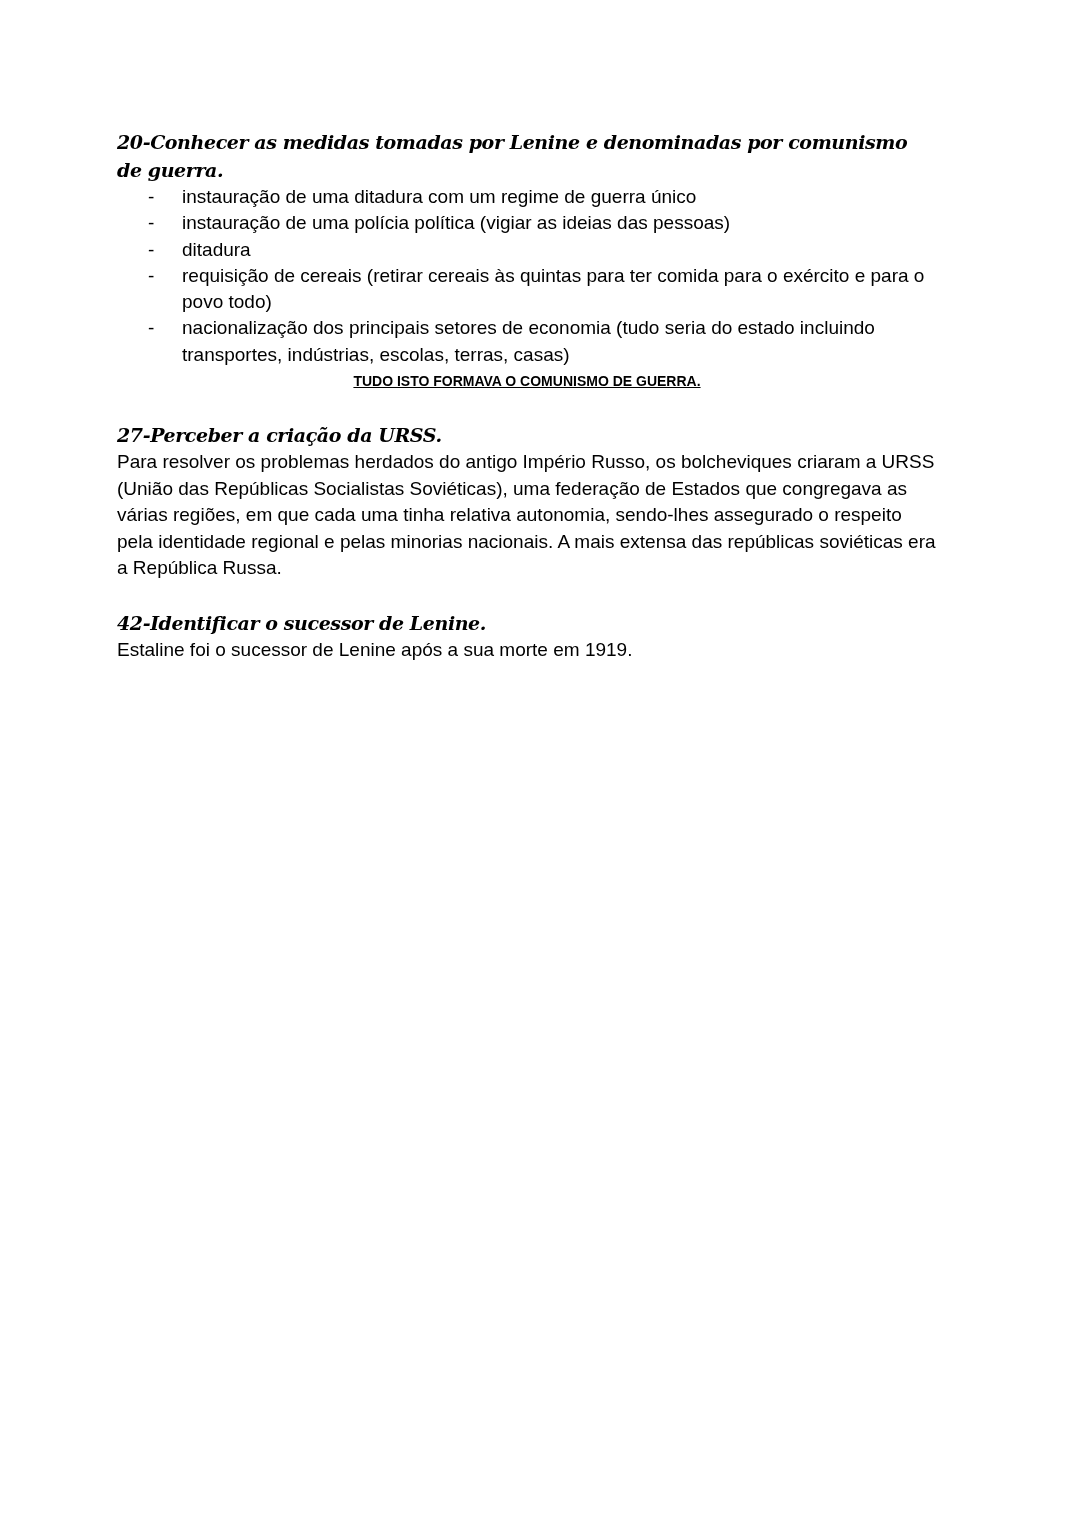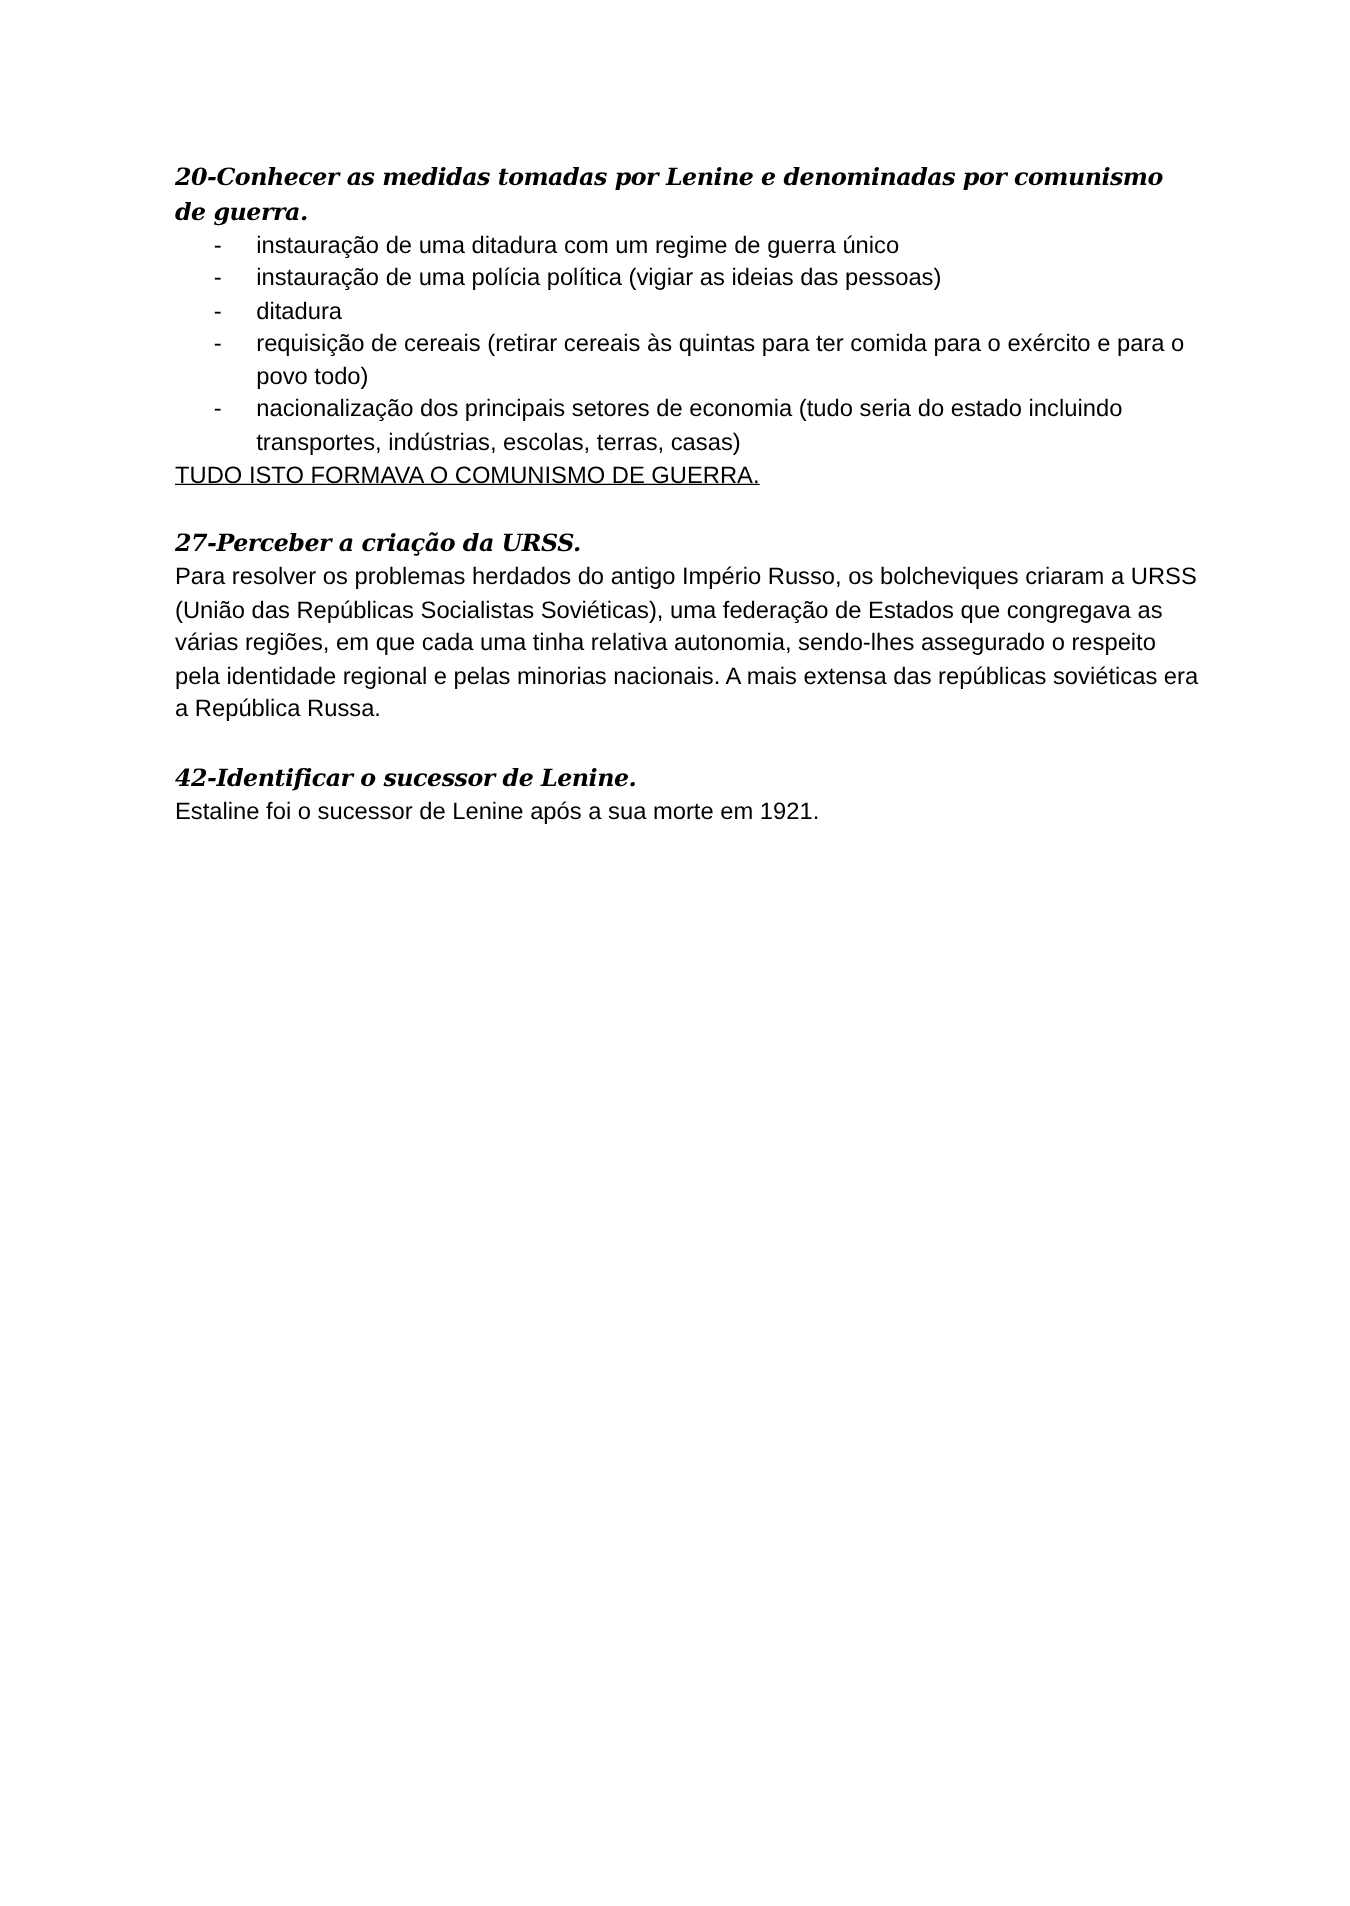--- a/index.html
+++ b/index.html
@@ -1,35 +1,35 @@
 <!DOCTYPE html>
 <html><head>
 <meta charset="utf-8">
 <style>
   html, body { margin: 0; padding: 0; background: #ffffff; }
   body { width: 1080px; height: 1525px; position: relative; overflow: hidden; color: #000; }
-  .page { position: absolute; left: 140px; top: 128px; width: 820px; }
+  .page { position: absolute; left: 117px; top: 128px; width: 820px; }
   .heading {
     font-family: "DejaVu Serif", serif;
     font-style: italic; font-weight: bold;
     font-size: 19px; line-height: 28px; margin: 0; letter-spacing: -0.4px;
   }
   .body-text {
     font-family: Liberation Sans, sans-serif;
     font-size: 19px; line-height: 26.5px; margin: 0;
   }
   ul.dash { list-style: none; margin: 0; padding: 0; }
   ul.dash li {
     position: relative; padding-left: 65px;
     font-family: "Liberation Sans", sans-serif; font-size: 19px; line-height: 26.3px;
   }
   ul.dash li .dash-mark { position: absolute; left: 31px; top: 0; }
   .summary {
-    font-family: "Liberation Sans", sans-serif; font-weight: normal;
-    font-size: 19px; line-height: 26px; text-decoration: underline; margin: 0;
+    font-family: "Liberation Sans", sans-serif; font-weight: bold;
+    font-size: 14px; line-height: 26px; text-decoration: underline; margin: 0; text-align: center;
   }
   .gap { height: 27px; }
 </style>
 </head>
 <body>
 
 <div class="page">
 
   <section>
     <h2 class="heading">20-Conhecer as medidas tomadas por Lenine e denominadas por comunismo de guerra.</h2>
@@ -47,16 +47,16 @@
 
   <section>
     <h2 class="heading">27-Perceber a criação da URSS.</h2>
     <p class="body-text">Para resolver os problemas herdados do antigo Império Russo, os bolcheviques criaram a URSS (União das Repúblicas Socialistas Soviéticas), uma federação de Estados que congregava as várias regiões, em que cada uma tinha relativa autonomia, sendo-lhes assegurado o respeito pela identidade regional e pelas minorias nacionais. A mais extensa das repúblicas soviéticas era a República Russa.</p>
   </section>
 
   <div class="gap"></div>
 
   <section>
     <h2 class="heading">42-Identificar o sucessor de Lenine.</h2>
-    <p class="body-text">Estaline foi o sucessor de Lenine após a sua morte em 1921.</p>
+    <p class="body-text">Estaline foi o sucessor de Lenine após a sua morte em 1919.</p>
   </section>
 
 </div>
 
 </body></html>

